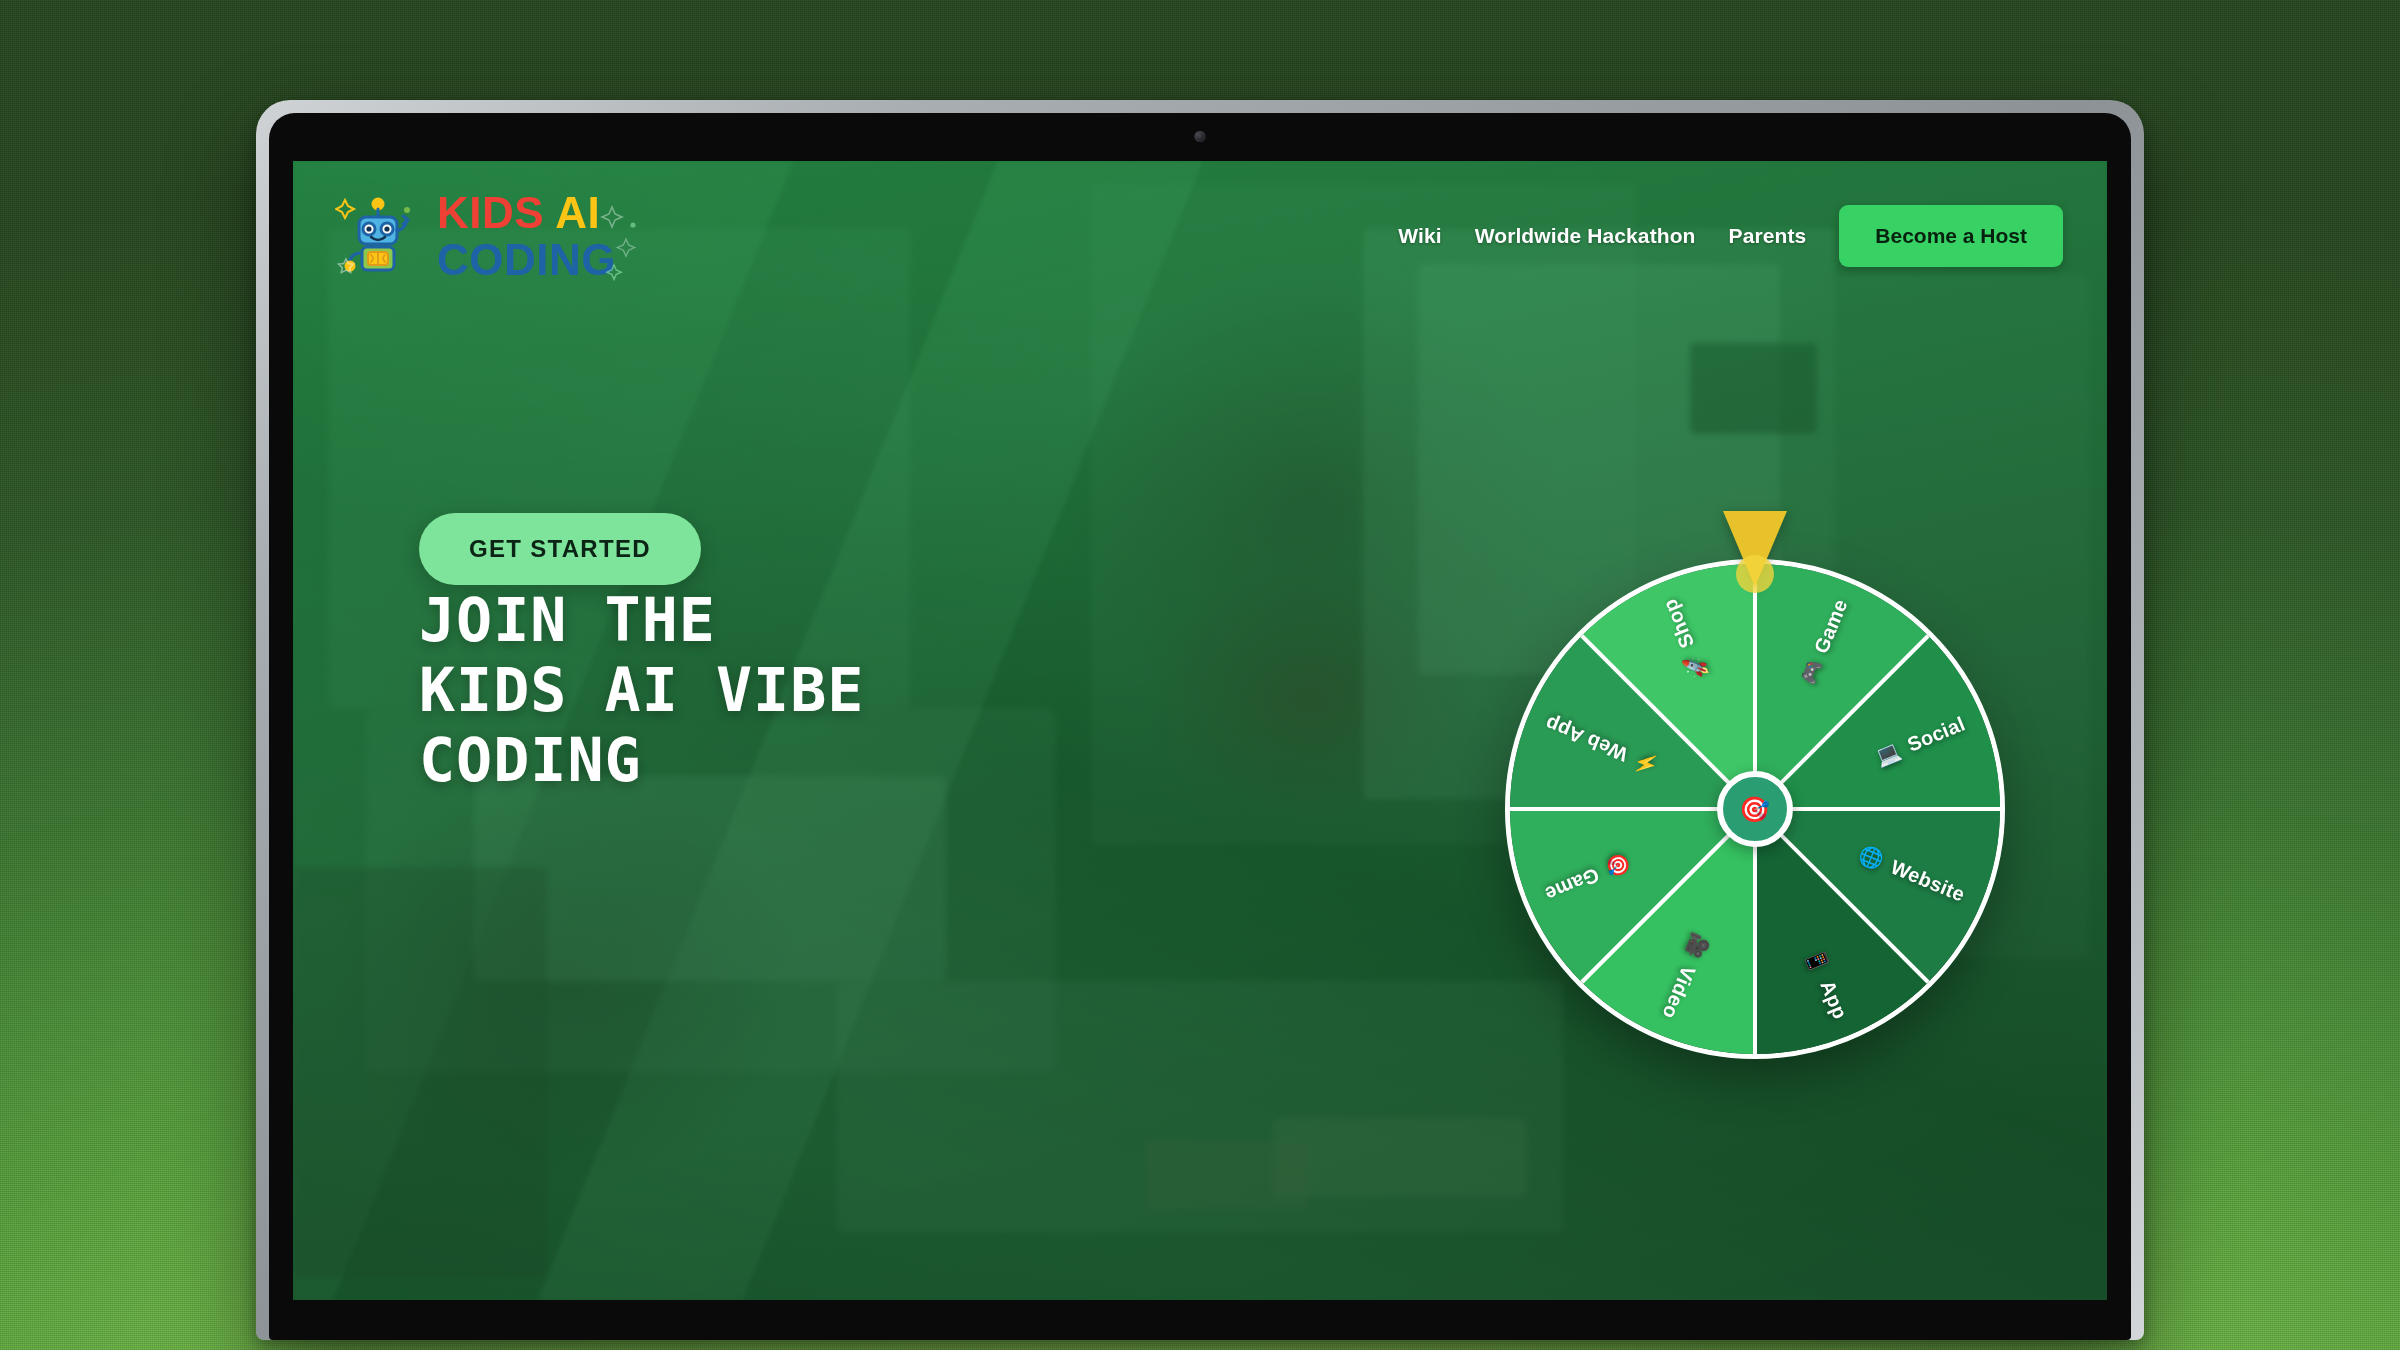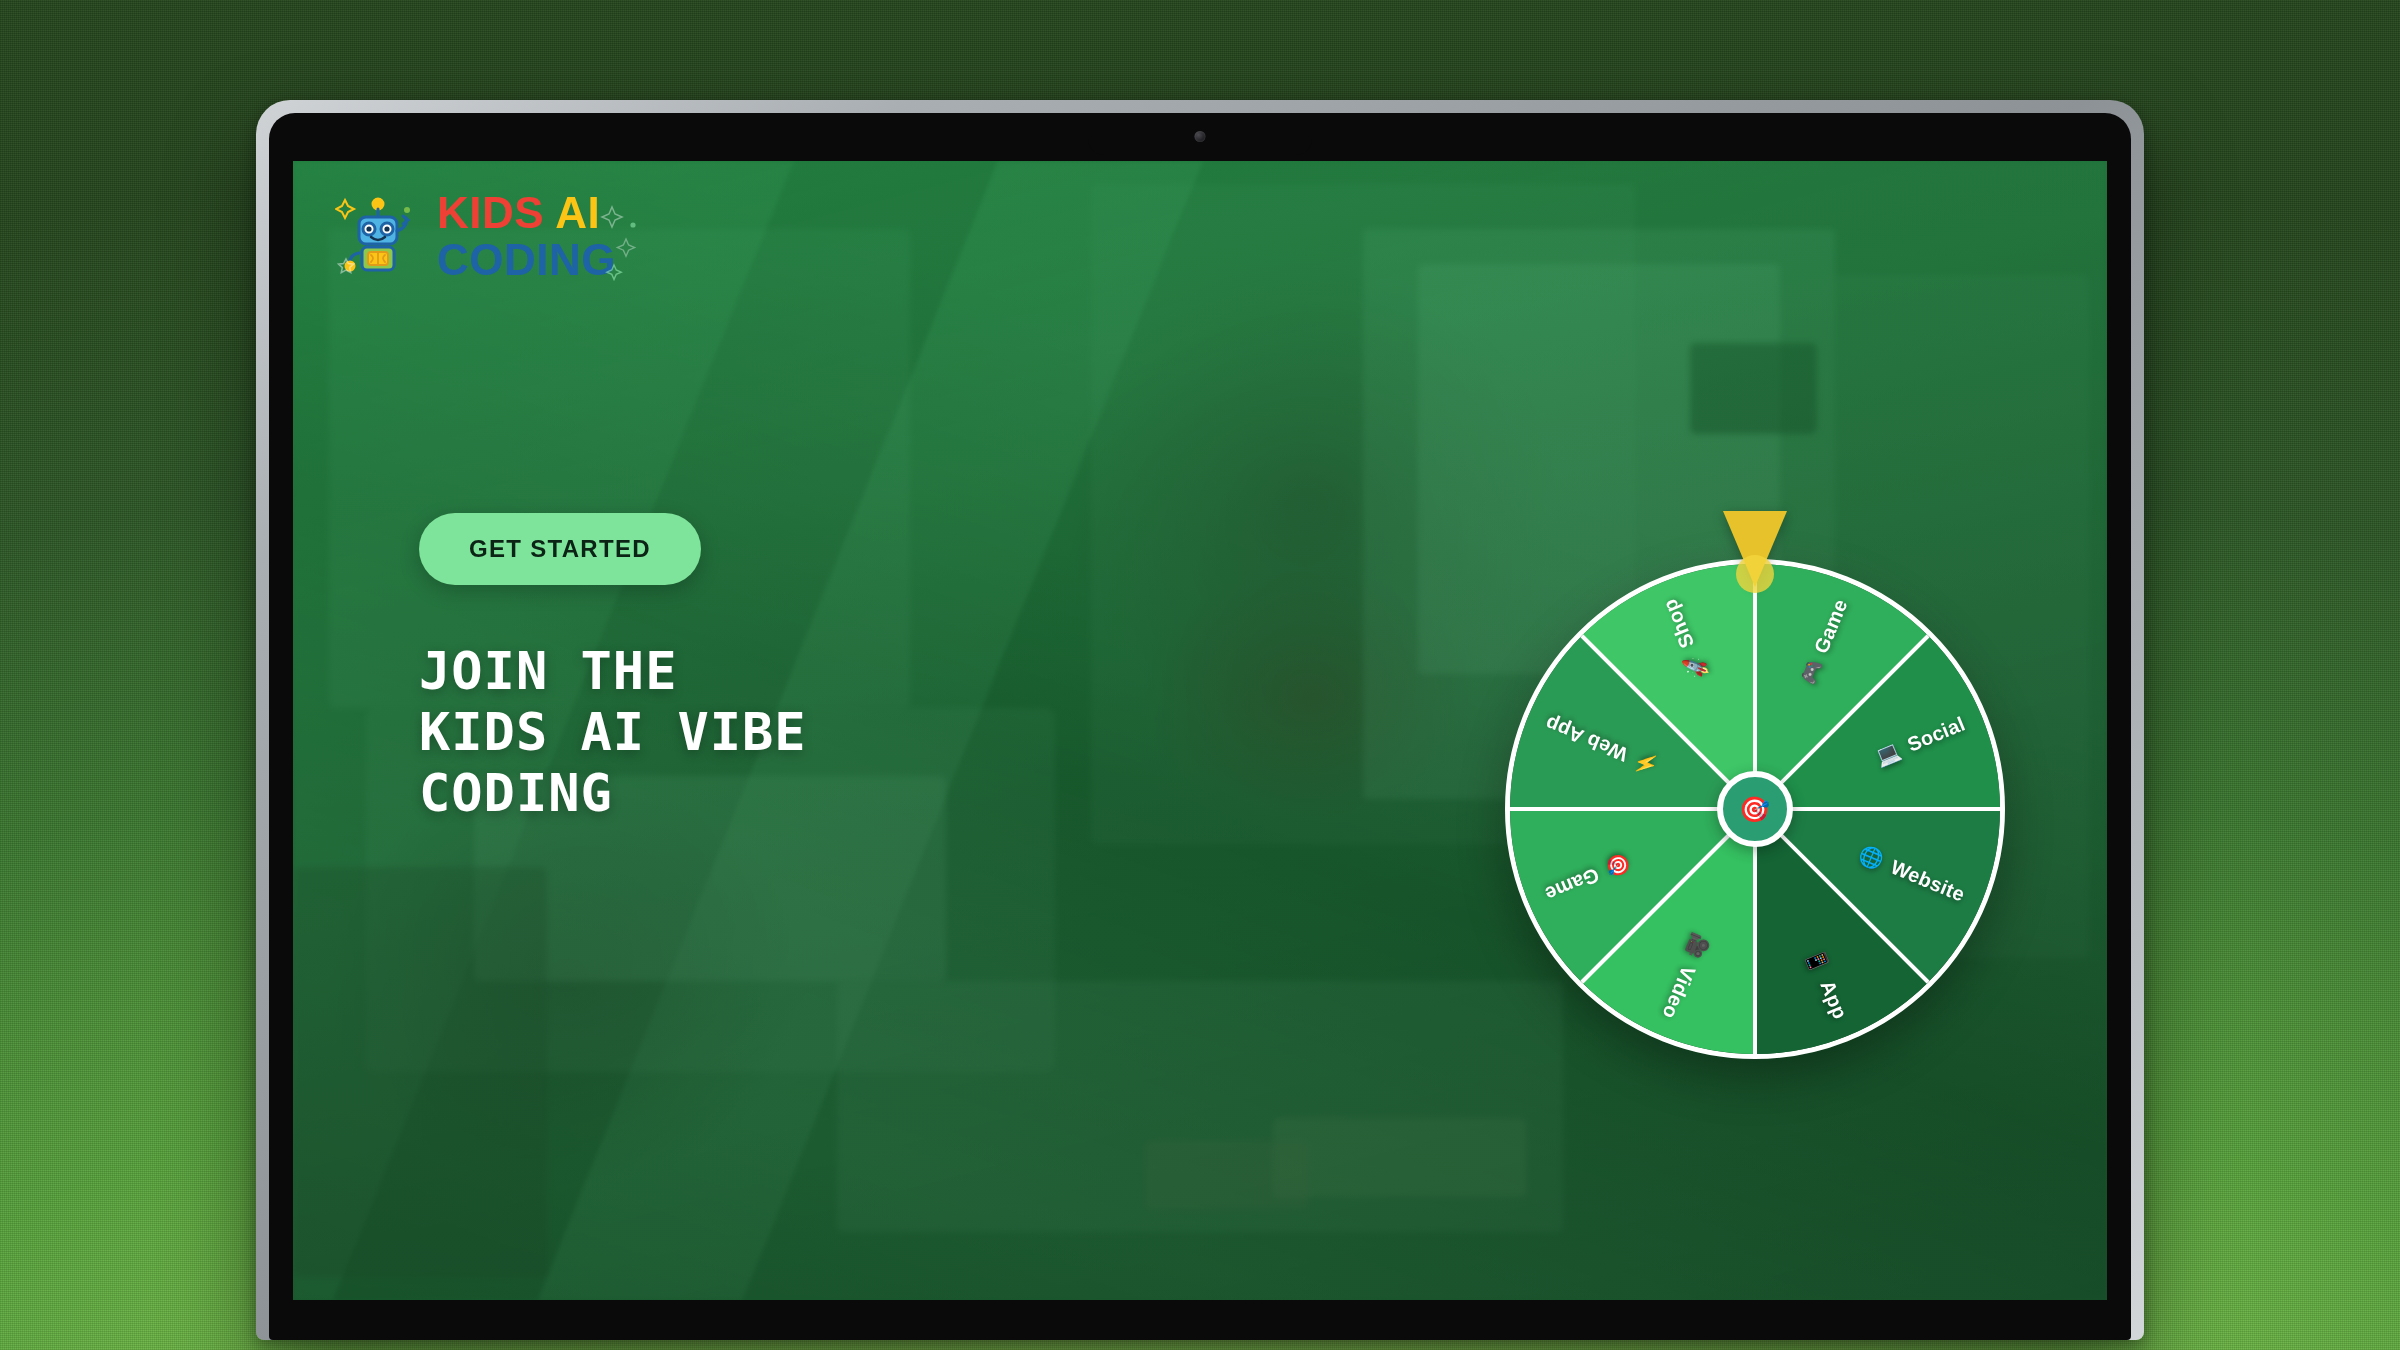--- a/index.html
+++ b/index.html
@@ -105,23 +105,22 @@
   
   .hero{ position:absolute; left:0; top:0; right:0; bottom:0; z-index:4; }
   .hero-left{ position:absolute; left:126px; top:352px; width:920px; }
   .get-started{
     display:inline-block; background:#7fe49b; color:#0b2415;
     font-size:24px; font-weight:700; letter-spacing:1.3px;
     padding:22px 50px; border-radius:999px; border:none; cursor:pointer;
     box-shadow:0 6px 20px rgba(0,0,0,.22);
   }
   .headline{
-    margin-top:56px;
     font-family:"DejaVu Sans Mono", monospace;
-    font-size:52px; font-weight:700; line-height:1.17; letter-spacing:1px;
+    font-size:60px; font-weight:700; line-height:1.17; letter-spacing:1px;
     color:#ffffff; text-shadow:0 3px 12px rgba(0,0,0,.28);
   }
   .headline .mint{ color:#ffffff; }
   .lede{
     margin-top:54px; width:810px;
     font-size:31px; line-height:1.47; color:#ffffff; font-weight:400;
     text-shadow:0 2px 8px rgba(0,0,0,.35);
   }
 
   
@@ -250,20 +249,26 @@
               <div class="bw2">CODING</div>
             </span>
             <svg class="spark" style="right:-24px;top:8px;" width="40" height="90" viewBox="0 0 40 90" aria-hidden="true">
               <path d="M12 8 l3 7 l7 3 l-7 3 l-3 7 l-3 -7 l-7 -3 l7 -3 z" fill="none" stroke="rgba(255,255,255,.4)" stroke-width="1.5"></path>
               <path d="M26 40 l2.6 6 l6 2.6 l-6 2.6 l-2.6 6 l-2.6 -6 l-6 -2.6 l6 -2.6 z" fill="none" stroke="rgba(255,255,255,.35)" stroke-width="1.4"></path>
               <path d="M14 66 l2.2 5 l5 2.2 l-5 2.2 l-2.2 5 l-2.2 -5 l-5 -2.2 l5 -2.2 z" fill="none" stroke="rgba(150,236,179,.6)" stroke-width="1.4"></path>
               <circle cx="33" cy="26" r="2.6" fill="rgba(150,236,179,.55)"></circle>
             </svg>
           </div>
 
+          <div class="nav-right">
+            <span class="nav-link">Wiki</span>
+            <span class="nav-link">Worldwide Hackathon</span>
+            <span class="nav-link">Parents</span>
+            <button class="host-btn">Become a Host</button>
+          </div>
         </div>
 
         <div class="hero">
           <div class="hero-left">
             <button class="get-started">GET STARTED</button>
 
             <div class="headline">
               <div>JOIN THE</div>
               <div class="mint">KIDS AI VIBE</div>
               <div class="mint">CODING</div>

